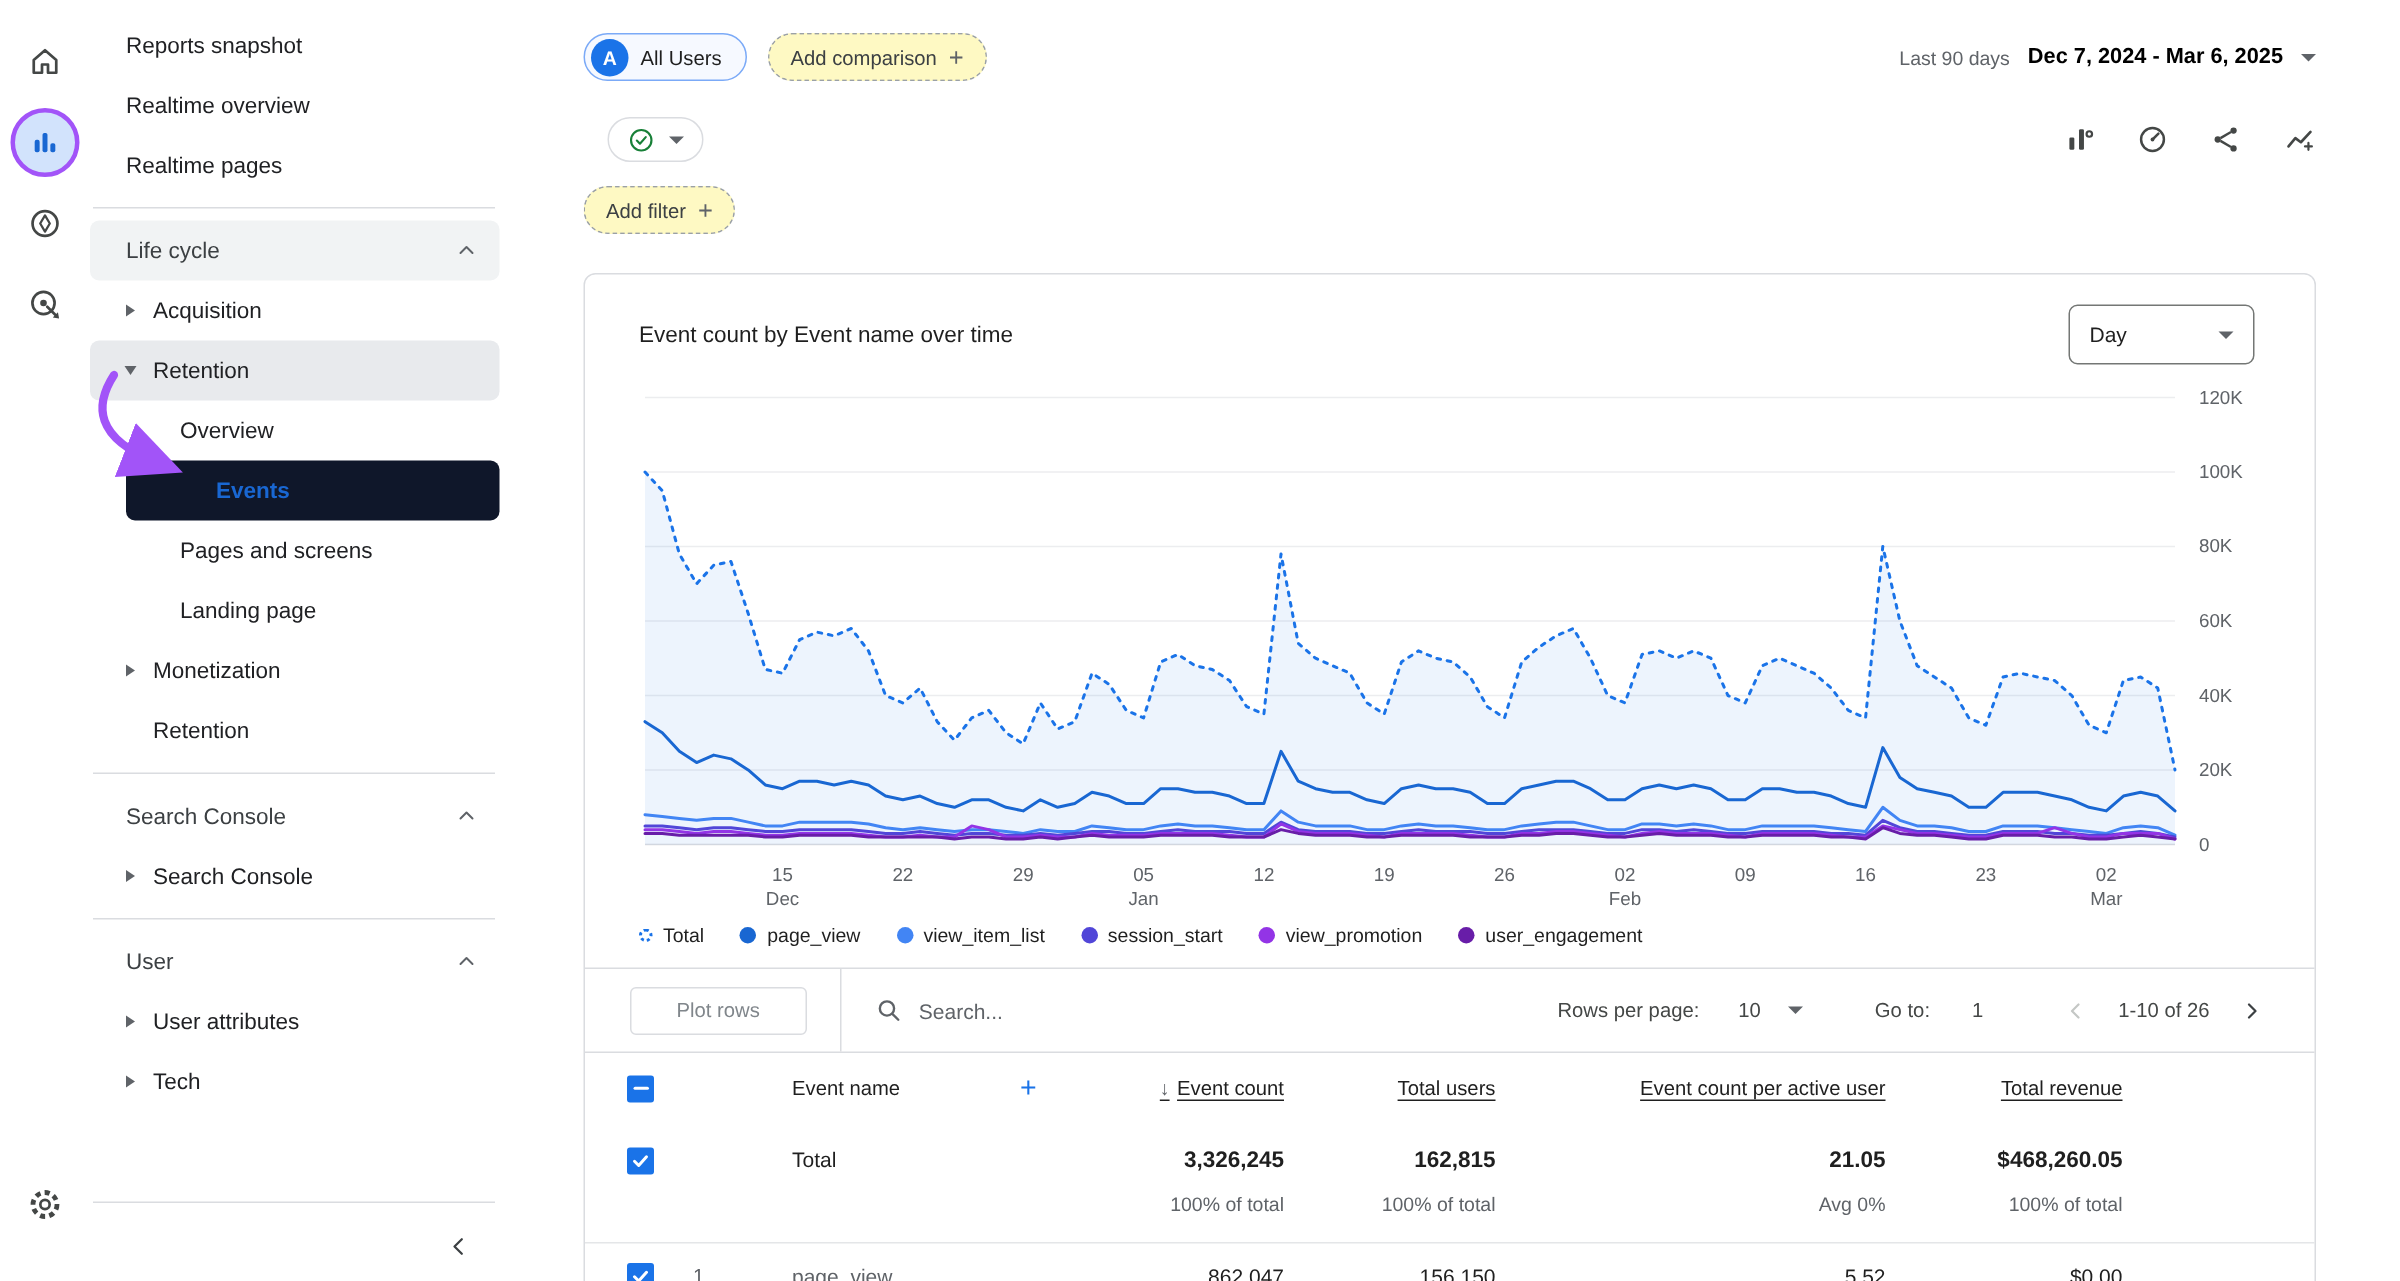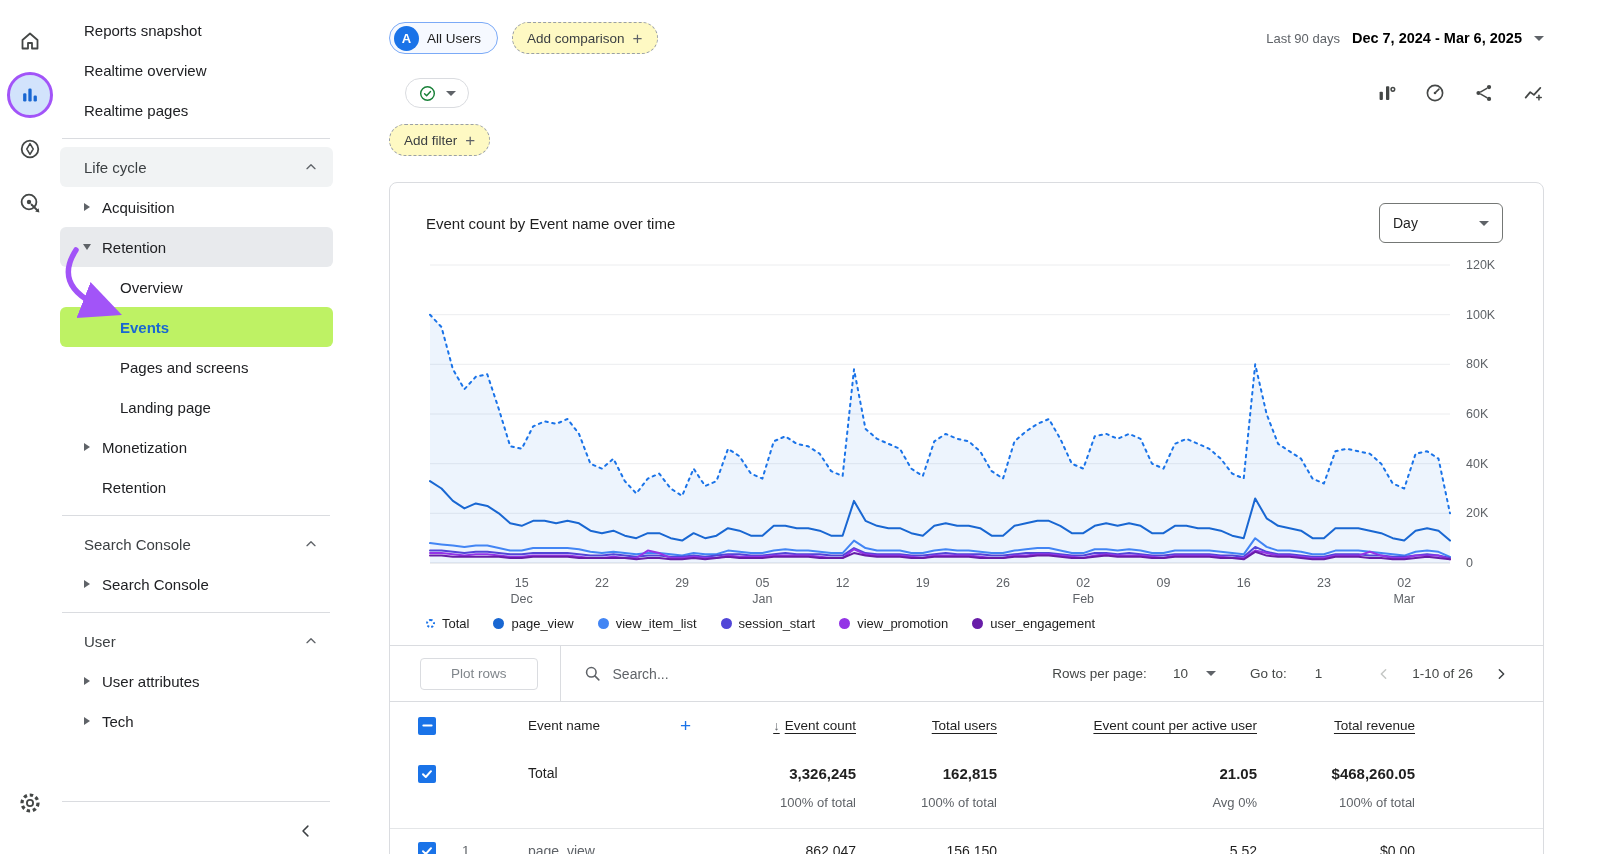--- a/index.html
+++ b/index.html
@@ -19,21 +19,21 @@
   .nav-top { padding-left: 24px; }
   .nav-div { height: 1px; background: #dadce0; margin: 8px 55px 8px 2px; }
   .section-head { height: 40px; display: flex; align-items: center; padding-left: 24px; padding-right: 14px; font-size: 15px; color: #3c4043; margin-right: 52px; border-radius: 6px; cursor: pointer; }
   .section-head .chev { margin-left: auto; }
   .head-gray { background: #f1f3f4; }
   .nav-parent { padding-left: 20px; gap: 8px; }
   .nav-parent .tri { width: 14px; display: flex; justify-content: center; }
   .nav-child { padding-left: 60px; }
   .nav-leaf { padding-left: 42px; }
   .row-gray { background: #e8eaed; }
-  .row-selected { background: #bef264; color: #1967d2; font-weight: bold; }
+  .row-selected { background: #0f172a; color: #1967d2; font-weight: bold; margin-left: 24px; }
   .tri-r { width: 0; height: 0; border-top: 4.5px solid transparent; border-bottom: 4.5px solid transparent; border-left: 6px solid #5f6368; }
   .tri-d { width: 0; height: 0; border-left: 4.5px solid transparent; border-right: 4.5px solid transparent; border-top: 6px solid #5f6368; }
   .sidebar-bottom { margin-top: auto; padding-bottom: 14px; }
   .collapse-row { display: flex; justify-content: flex-end; padding-right: 70px; padding-top: 12px; }
   .anno-arrow { position: absolute; left: 2px; top: 246px; overflow: visible; pointer-events: none; }
   
   .main { flex: 1; padding: 0 56px 0 4px; position: relative; }
   .topbar { display: flex; align-items: center; margin-top: 22px; }
   .chip { height: 32px; display: flex; align-items: center; border-radius: 16px; font-size: 13.5px; cursor: pointer; }
   .chip-allusers { border: 1px solid #7baaf7; background: #f6f9ff; padding: 0 16px 0 4px; gap: 8px; color: #1f1f1f; }
@@ -63,21 +63,21 @@
   .legend-dot { width: 11px; height: 11px; border-radius: 50%; flex: 0 0 auto; }
   .legend-dot.dotted { width: 9px; height: 9px; background: #fff; border: 2px dotted #1a73e8; }
   
   .table-toolbar { margin-top: 14px; border-top: 1px solid #dadce0; height: 56px; display: flex; align-items: center; padding-left: 30px; }
   .plot-rows-btn { border: 1px solid #dadce0; border-radius: 4px; height: 32px; padding: 0 30px; color: #80868b; font-size: 13.5px; display: flex; align-items: center; background: #fff; cursor: default; }
   .vdiv { width: 1px; align-self: stretch; background: #dadce0; margin-left: 22px; }
   .search-box { display: flex; align-items: center; gap: 11px; margin-left: 22px; color: #5f6368; font-size: 14px; cursor: text; }
   .toolbar-right { margin-left: auto; display: flex; align-items: center; font-size: 13.5px; color: #444746; padding-right: 34px; }
   .rpp-label { margin-right: 26px; text-align: right; }
   .rpp-value { display: flex; align-items: center; gap: 18px; cursor: pointer; }
-  .goto-label { margin-left: 34px; }
+  .goto-label { margin-left: 48px; }
   .goto-value { margin-left: 28px; }
   .pager { display: flex; align-items: center; gap: 20px; margin-left: 54px; }
   
   .grid-row { display: grid; grid-template-columns: 44px 44px 214px 136px 141px 260px 158px 1fr; padding-left: 28px; align-items: center; }
   .thead { height: 48px; border-top: 1px solid #dadce0; font-size: 13.5px; color: #1f1f1f; }
   .th-num { text-align: right; justify-self: end; text-decoration: underline; text-underline-offset: 3px; cursor: pointer; }
   .name-cell { padding-left: 22px; display: flex; align-items: center; }
   .th-plus { color: #1a73e8; font-size: 19px; margin-left: 80px; cursor: pointer; }
   .sort-arrow { color: #5f6368; margin-right: 5px; font-size: 13px; }
   .trow-total { padding-top: 16px; padding-bottom: 18px; align-items: start; }

